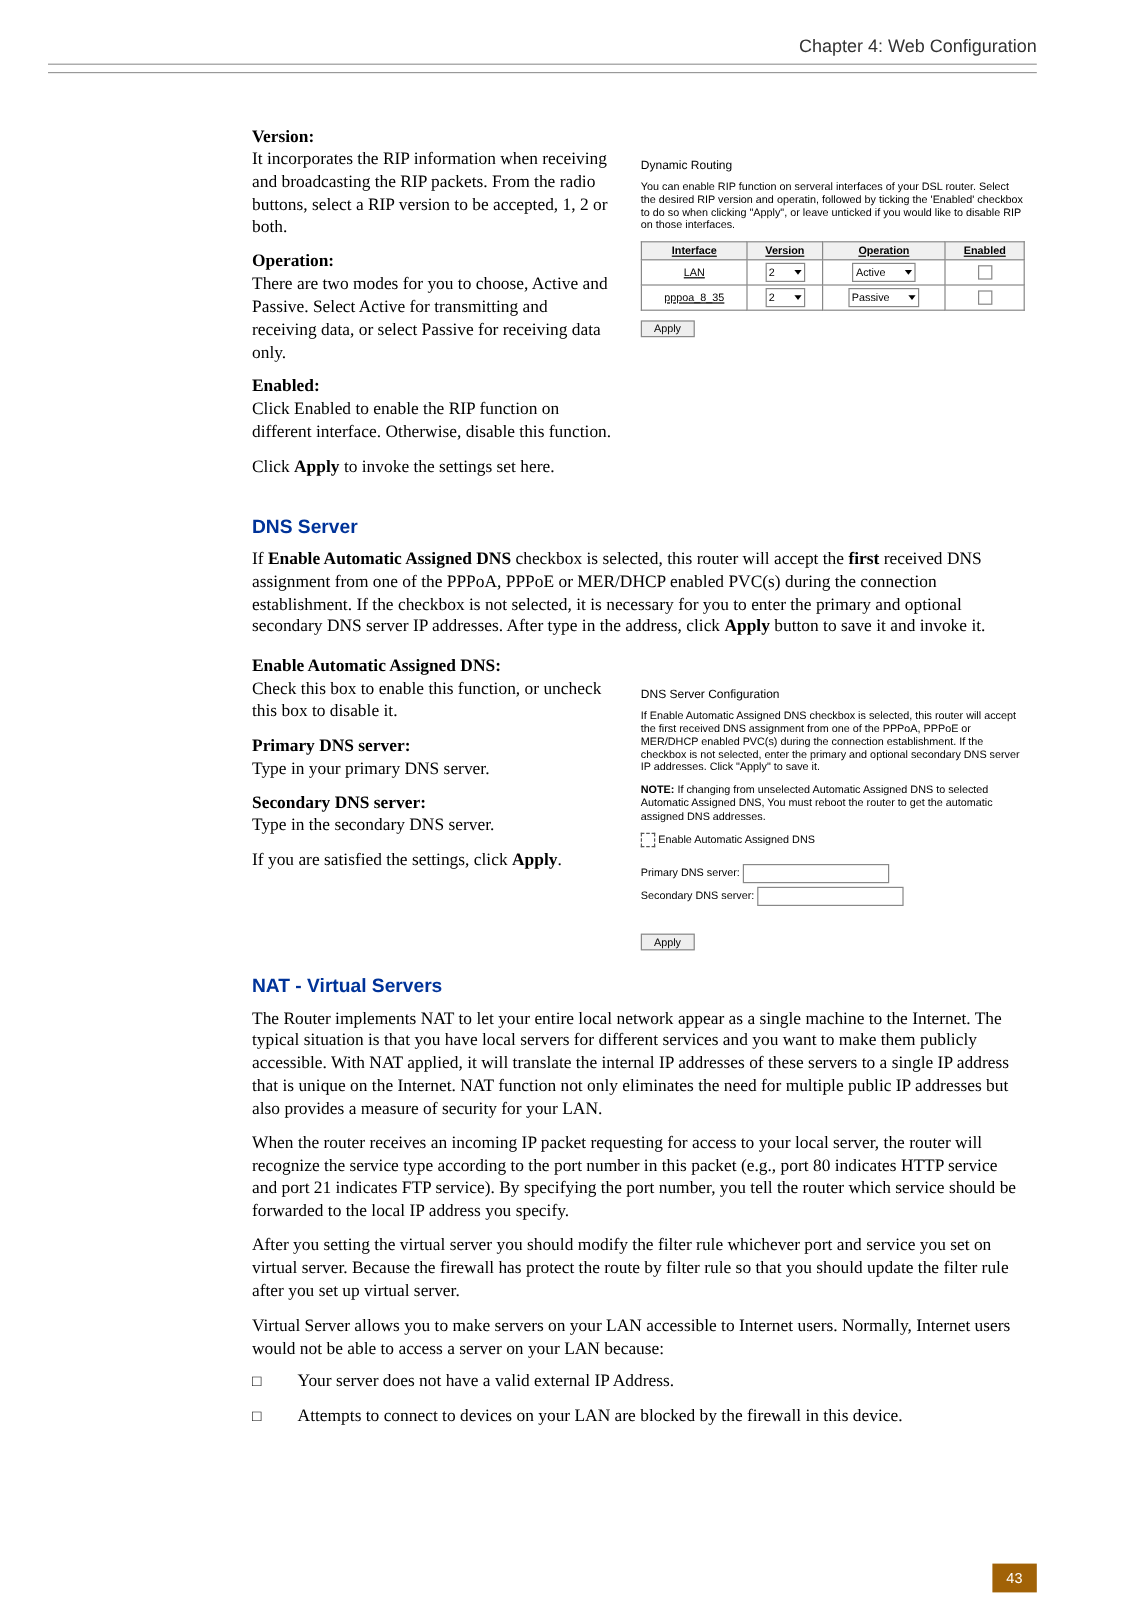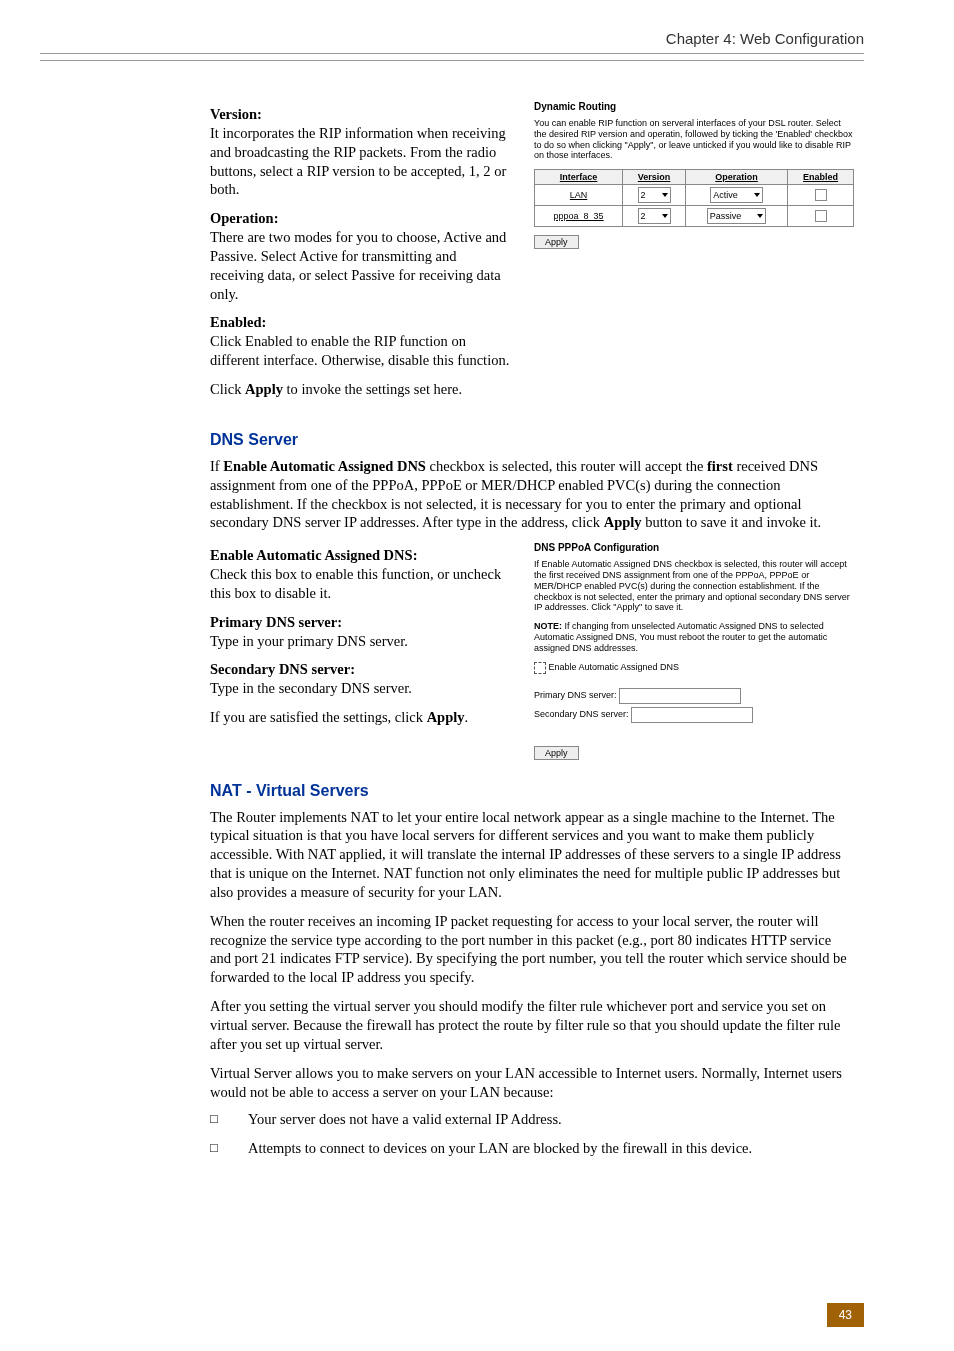--- a/index.html
+++ b/index.html
@@ -52,23 +52,24 @@
   .section-title {
     font-family: Verdana, Arial, sans-serif;
     font-weight: bold;
     font-size: 16px;
     color: #003399;
     margin: 22px 0 8px 0;
   }
   
   .shot-title {
     font-family: Arial, sans-serif;
-    font-weight: bold;
+    font-weight: normal;
     font-size: 10px;
     margin-bottom: 6px;
+    margin-top: 32px;
   }
   .shot-desc {
     font-size: 9px;
     line-height: 1.2;
     margin-bottom: 8px;
   }
   table.grid {
     border-collapse: collapse;
     font-size: 9px;
     width: 100%;
@@ -227,21 +228,21 @@
         <p><span class="bold">Primary DNS server:</span><br>
           <span>Type in your primary DNS server.</span></p>
         <p><span class="bold">Secondary DNS server:</span><br>
           <span>Type in the secondary DNS server.</span></p>
         <p>
           <span>If you are satisfied the settings, click </span><span class="bold">Apply</span><span>.</span>
         </p>
       </div>
 
       <div class="col-right">
-        <div class="shot-title">DNS PPPoA Configuration</div>
+        <div class="shot-title">DNS Server Configuration</div>
         <div class="shot-desc">If Enable Automatic Assigned DNS checkbox is selected, this router will accept the first received DNS assignment from one of the PPPoA, PPPoE or MER/DHCP enabled PVC(s) during the connection establishment. If the checkbox is not selected, enter the primary and optional secondary DNS server IP addresses. Click "Apply" to save it.</div>
         <div class="shot-desc">
           <span class="bold">NOTE: </span><span>If changing from unselected Automatic Assigned DNS to selected Automatic Assigned DNS, You must reboot the router to get the automatic assigned DNS addresses.</span>
         </div>
         <div class="form-row">
           <span class="cb cb-dotted"></span>
           <span>Enable Automatic Assigned DNS</span>
         </div>
         <div style="height:8px"></div>
         <div class="form-row">

